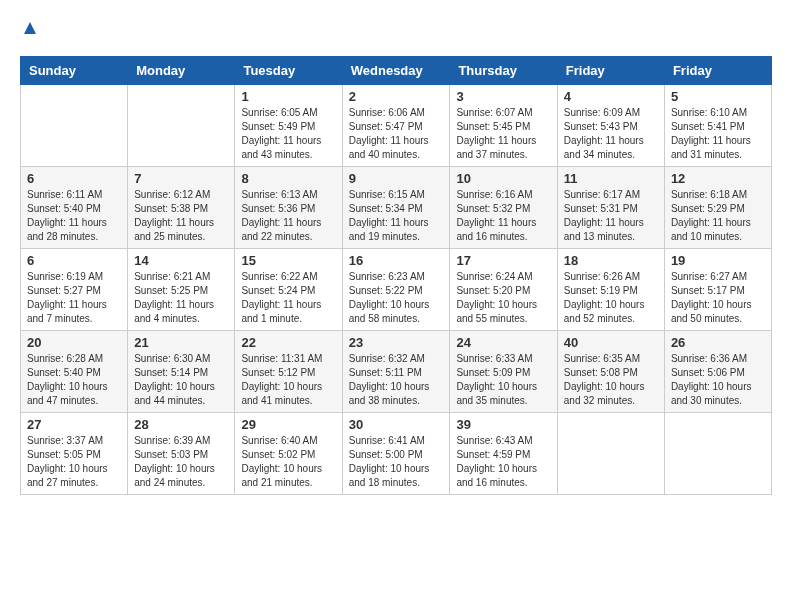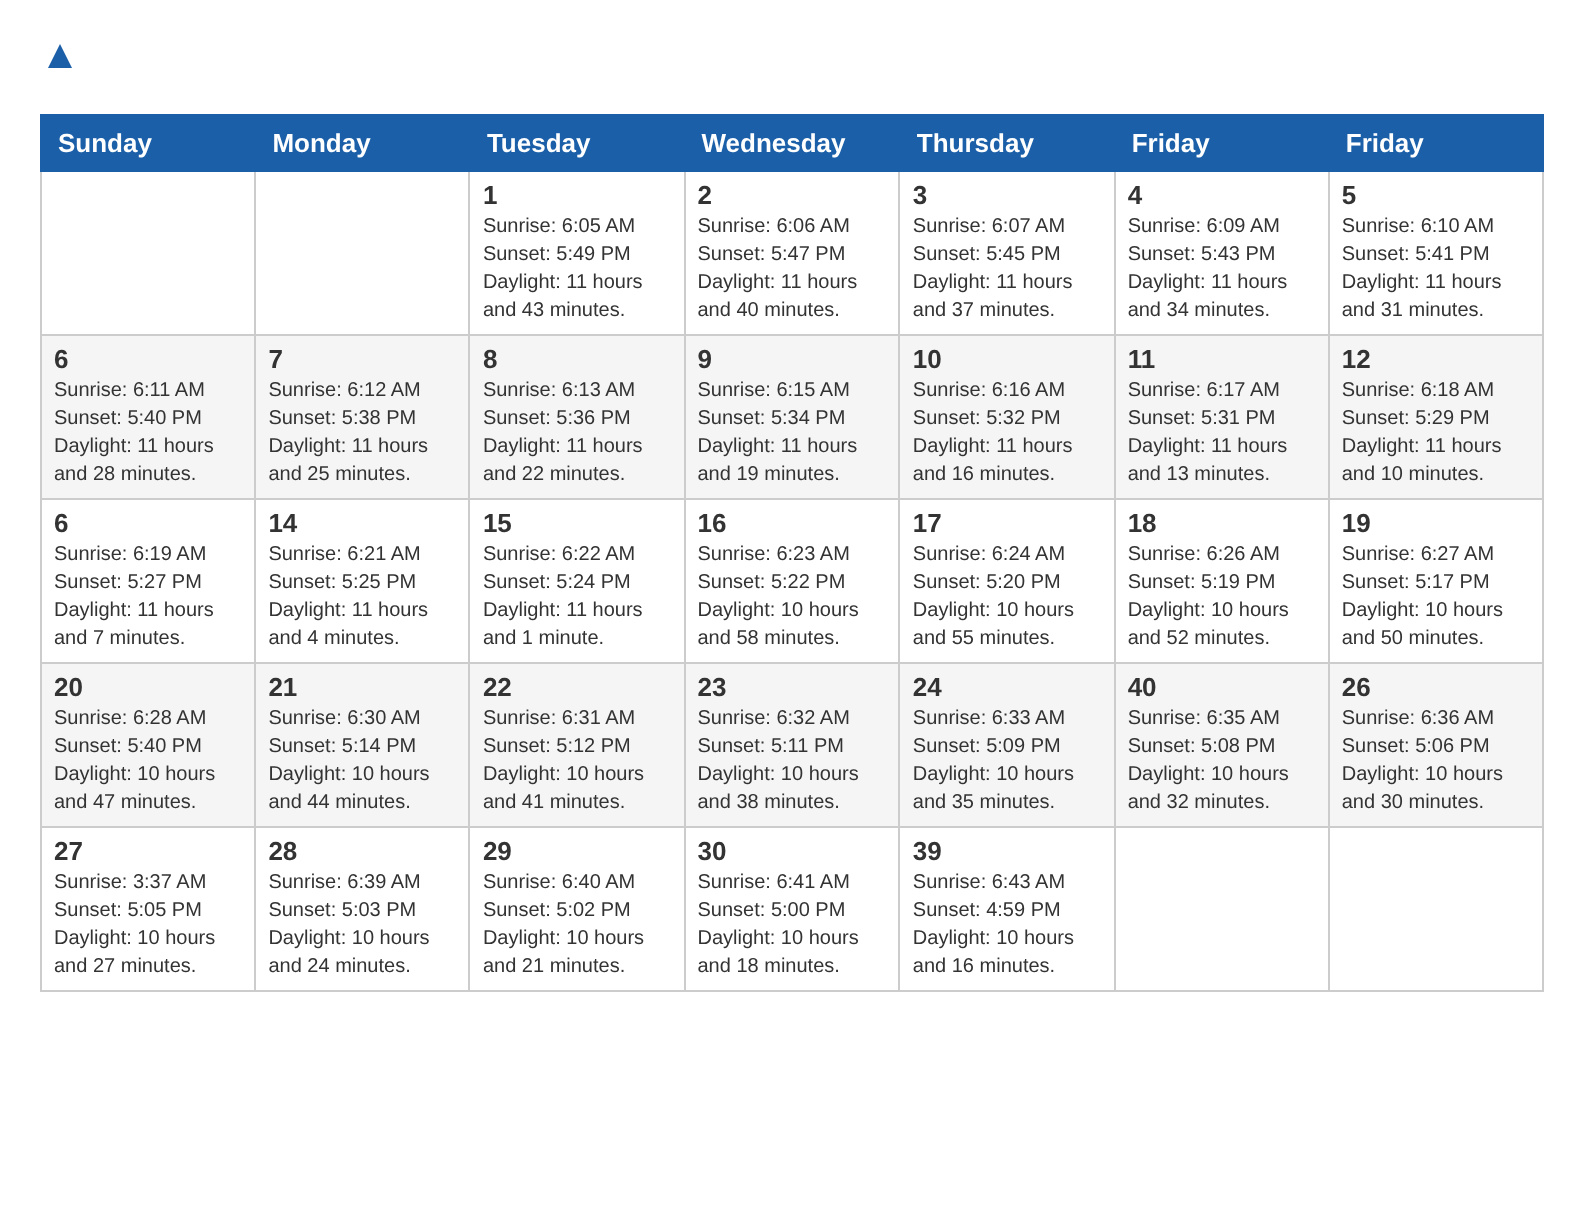--- a/index.html
+++ b/index.html
@@ -252,21 +252,21 @@
 Daylight: 10 hours and 47 minutes.</div>
         </td>
         <td>
           <div class="day-num">21</div>
           <div class="cell-info">Sunrise: 6:30 AM
 Sunset: 5:14 PM
 Daylight: 10 hours and 44 minutes.</div>
         </td>
         <td>
           <div class="day-num">22</div>
-          <div class="cell-info">Sunrise: 6:31 AM
+          <div class="cell-info">Sunrise: 11:31 AM
 Sunset: 5:12 PM
 Daylight: 10 hours and 41 minutes.</div>
         </td>
         <td>
           <div class="day-num">23</div>
           <div class="cell-info">Sunrise: 6:32 AM
 Sunset: 5:11 PM
 Daylight: 10 hours and 38 minutes.</div>
         </td>
         <td>

